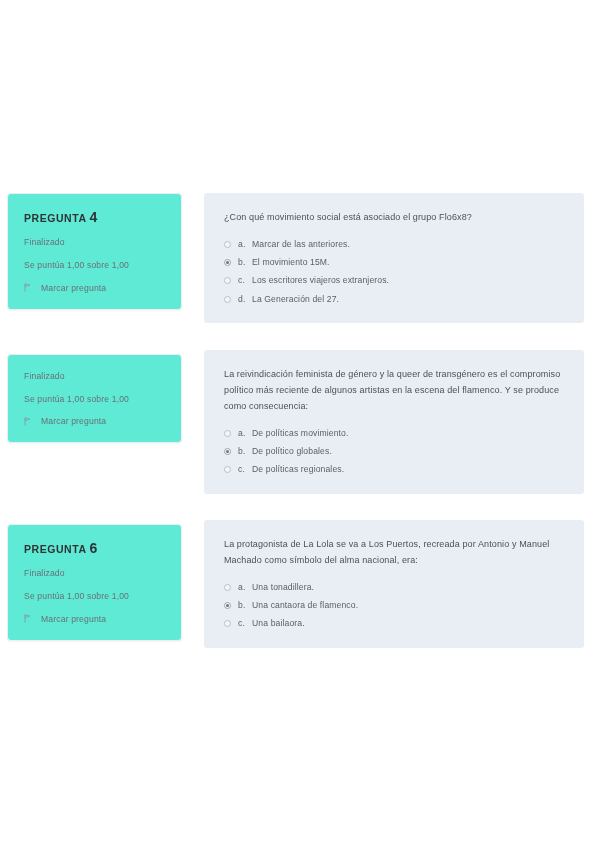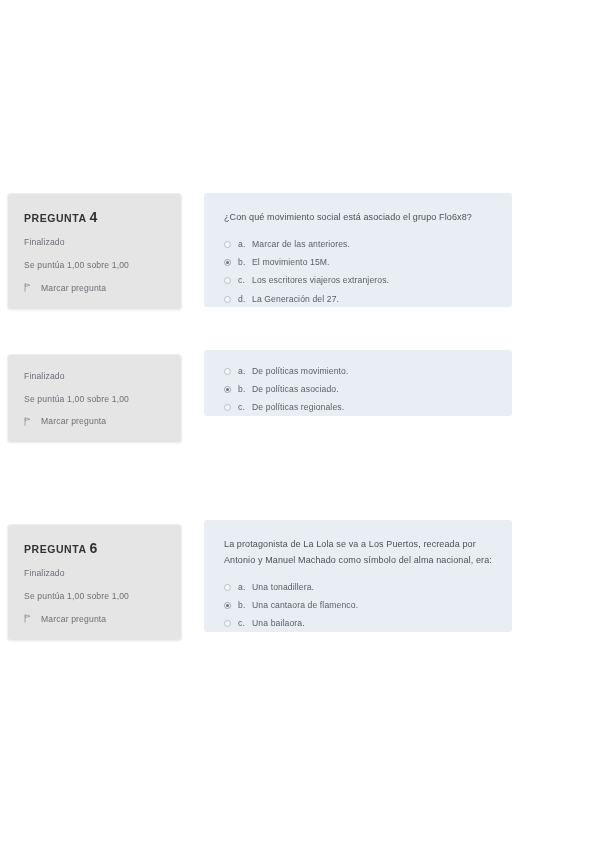--- a/index.html
+++ b/index.html
@@ -32,21 +32,21 @@
     display: flex;
     align-items: flex-start;
   }
 
   
   .info-card {
     position: absolute;
     left: 7px;
     width: 175px;
     box-sizing: border-box;
-    background: #e5e5e5;
+    background: #5eead4;
     border: 1px solid #eceef1;
     border-radius: 4px;
     padding: 16px 14px 16px 16px;
     box-shadow: 0 1px 2px rgba(60, 64, 80, 0.05);
   }
 
   .info-title {
     font-size: 10.5px;
     font-weight: bold;
     letter-spacing: 0.55px;
@@ -84,25 +84,25 @@
     height: 9px;
     position: relative;
     flex: 0 0 auto;
   }
   .flag-icon svg { display: block; }
 
   
   .question-panel {
     position: absolute;
     left: 204px;
-    width: 308px;
+    width: 380px;
     box-sizing: border-box;
     background: #e9edf4;
     border-radius: 3px;
-    padding: 16px 20px 2px 20px;
+    padding: 16px 20px 18px 20px;
   }
 
   .question-text {
     font-size: 9px;
     line-height: 1.78;
     color: #4c5058;
     margin: 0 0 14px 0;
     letter-spacing: 0.12px;
   }
 
@@ -217,30 +217,31 @@
           <svg width="7" height="9" viewBox="0 0 7 9">
               <path d="M1 0.6 L1 8.6" stroke="#8d9299" stroke-width="0.8" fill="none"></path>
               <path d="M1.4 0.9 L6 2.1 L1.4 3.6 Z" fill="none" stroke="#8d9299" stroke-width="0.7"></path>
             </svg>
         </span>
         <span>Marcar pregunta</span>
       </div>
     </div>
 
     <div class="question-panel" style="top:0;">
+      <p class="question-text">La reivindicación feminista de género y la queer de transgénero es el compromiso político más reciente de algunos artistas en la escena del flamenco. Y se produce como consecuencia:</p>
       <ul class="answers">
         <li class="answer-row">
           <span class="radio"></span>
           <span class="answer-letter">a.</span>
           <span class="answer-label">De políticas movimiento.</span>
         </li>
         <li class="answer-row">
           <span class="radio checked"></span>
           <span class="answer-letter">b.</span>
-          <span class="answer-label">De políticas asociado.</span>
+          <span class="answer-label">De político globales.</span>
         </li>
         <li class="answer-row">
           <span class="radio"></span>
           <span class="answer-letter">c.</span>
           <span class="answer-label">De políticas regionales.</span>
         </li>
       </ul>
     </div>
   </div>
 

